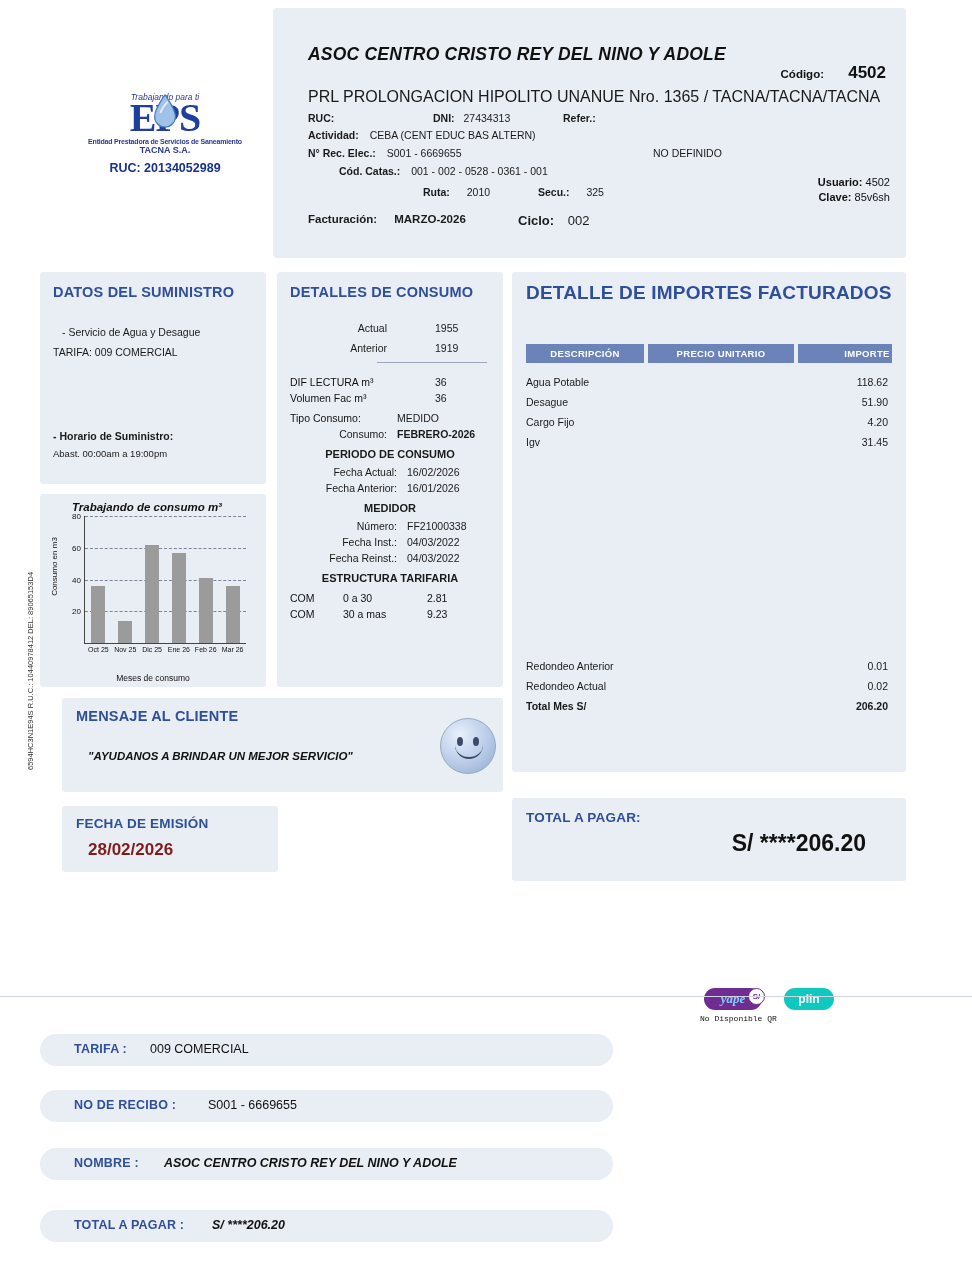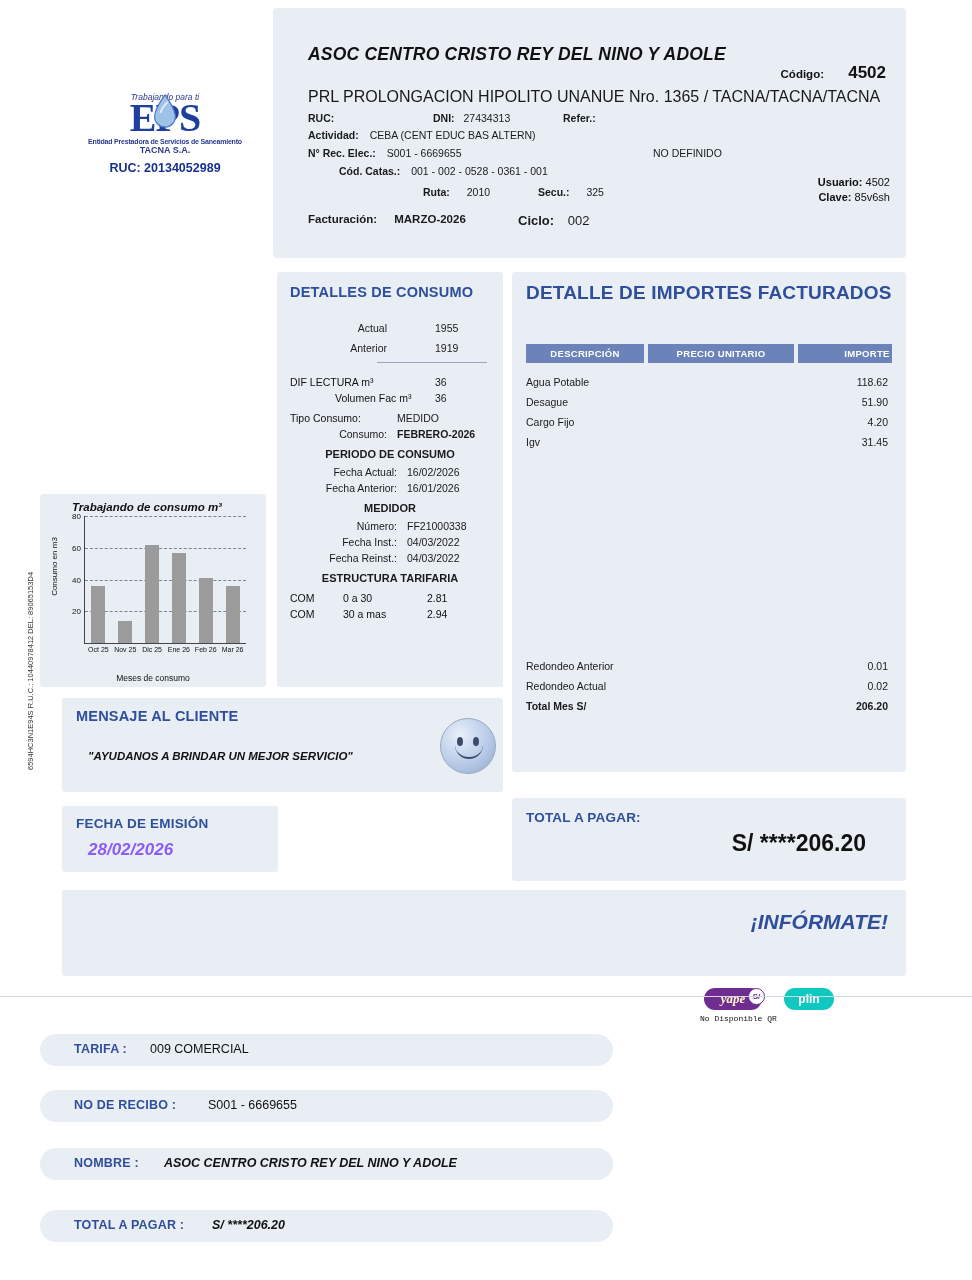--- a/index.html
+++ b/index.html
@@ -100,21 +100,21 @@
     border: 1px solid #9ab;
   }
   .smiley .eye { position:absolute; width:6px; height:9px; border-radius:50%; background:#3c4a6b; top:18px; }
   .smiley .eye.l { left: 16px; } .smiley .eye.r { right: 16px; }
   .smiley .mouth {
     position:absolute; left:14px; top:26px; width:28px; height:14px;
     border-bottom: 2.5px solid #3c4a6b; border-radius: 0 0 40px 40px;
   }
 
   .date-title { position:absolute; left: 14px; top: 10px; font-size: 13.5px; }
-  .date-value { position:absolute; left: 14px; top: 34px; font-size: 17px; font-weight: bold; font-style: italic; color:#8b5cf6; }
+  .date-value { position:absolute; left: 14px; top: 34px; font-size: 17px; font-weight: bold; color:#7f1d1d; }
   #panel-venc .date-value { left: 40px; }
   #panel-emision .date-value { left: 26px; }
 
   .total-title { position:absolute; left: 14px; top: 12px; font-size: 13.5px; }
   .total-value { position:absolute; right: 40px; top: 32px; font-size: 23px; font-weight: bold; color:#111; }
   .informate { position:absolute; right: 18px; top: 20px; font-size: 21px; font-weight: bold; color:#2f4f9b; font-style: italic;}
 
   
   .chart-box {
     position:absolute; left: 40px; top: 494px; width: 226px; height: 193px;
@@ -138,21 +138,21 @@
   
   .sidecode {
     position:absolute; left: 26px; top: 770px; font-size: 7.5px; color:#333;
     transform: rotate(-90deg); transform-origin: left top; white-space: nowrap;
   }
 
   
   .pay-wrap { position:absolute; left: 700px; top: 988px; width: 200px; height: 46px; }
   .yape {
     position:absolute; left: 4px; top: 0; width: 58px; height: 22px; border-radius: 11px;
-    background:#6f2d91; color:#fef9c3; font-size: 13px; font-weight:bold; font-style: italic;
+    background:#6f2d91; color:#7dd3fc; font-size: 13px; font-weight:bold; font-style: italic;
     text-align:center; line-height:22px; font-family:"Liberation Serif", serif;
   }
   .yape-badge{
     position:absolute; left: 48px; top:0; width: 17px; height: 17px; border-radius:50%;
     background:#fff; border:1.5px solid #6f2d91; color:#6f2d91; font-size:8px; font-weight:bold;
     text-align:center; line-height:15px;
   }
   .plin {
     position:absolute; left: 84px; top: 0; width: 50px; height: 22px; border-radius: 11px;
     background:#0fc9c0; color:#fff; font-size: 12px; font-weight:bold;
@@ -243,20 +243,27 @@
       <svg class="drop" viewBox="0 0 26 36">
         <path d="M13 1 C13 1 24 16 24 24 A11 11 0 0 1 2 24 C2 16 13 1 13 1 Z" fill="#9fc2e8" stroke="#4a78c0" stroke-width="1.2"></path>
         <path d="M8 20 C10 14 14 10 16 8" stroke="#ffffff" stroke-width="2" fill="none" opacity=".7"></path>
       </svg>
     </div>
     <div class="logo-sub1">Entidad Prestadora de Servicios de Saneamiento</div>
     <div class="logo-sub2">TACNA S.A.</div>
     <div class="logo-ruc">RUC: 20134052989</div>
   </div>
 
+  <div class="panel" id="panel-suministro">
+    <div class="panel-title sup-title">DATOS DEL SUMINISTRO</div>
+    <div class="sup-line" style="left:22px; top:54px;">- Servicio de Agua y Desague</div>
+    <div class="sup-line" style="left:13px; top:74px;">TARIFA: 009 COMERCIAL</div>
+    <div class="sup-line" style="left:13px; top:158px; font-weight:bold;">- Horario de Suministro:</div>
+    <div class="sup-line" style="left:13px; top:176px; font-size:9.5px;">Abast. 00:00am a 19:00pm</div>
+  </div>
 
   <div class="chart-box">
     <div class="chart-title">Trabajando de consumo m³</div>
     <div class="chart-ylab">Consumo en m3</div>
     <div class="plot" id="plot-area">
         <div class="gridline" style="top: 95.25px;"></div>
         <div class="ytick" style="top: 95.25px;">20</div>
         <div class="gridline" style="top: 63.5px;"></div>
         <div class="ytick" style="top: 63.5px;">40</div>
         <div class="gridline" style="top: 31.75px;"></div>
@@ -283,21 +290,21 @@
     <div class="panel-title cons-title">DETALLES DE CONSUMO</div>
 
     <div class="c-lab" style="left:0; top:50px; width:110px;">Actual</div>
     <div class="c-val" style="left:158px; top:50px;">1955</div>
     <div class="c-lab" style="left:0; top:70px; width:110px;">Anterior</div>
     <div class="c-val" style="left:158px; top:70px;">1919</div>
     <div class="hr-line" style="left:100px; top:90px; width:110px;"></div>
 
     <div class="c-row" style="left:13px; top:104px;">DIF LECTURA m³</div>
     <div class="c-val" style="left:158px; top:104px;">36</div>
-    <div class="c-row" style="left:13px; top:120px;margin-left:45px;">Volumen Fac  m³</div>
+    <div class="c-row" style="left:13px; top:120px;">Volumen Fac  m³</div>
     <div class="c-val" style="left:158px; top:120px;">36</div>
 
     <div class="c-row" style="left:13px; top:140px;">Tipo Consumo:</div>
     <div class="c-val" style="left:120px; top:140px;">MEDIDO</div>
     <div class="c-lab" style="left:0; top:156px; width:110px;">Consumo:</div>
     <div class="c-val" style="left:120px; top:156px; font-weight:bold;">FEBRERO-2026</div>
 
     <div class="c-head" style="top:176px;">PERIODO DE CONSUMO</div>
     <div class="c-lab" style="left:0; top:194px; width:120px;">Fecha Actual:</div>
     <div class="c-val" style="left:130px; top:194px;">16/02/2026</div>
@@ -312,21 +319,21 @@
     <div class="c-lab" style="left:0; top:280px; width:120px;">Fecha Reinst.:</div>
     <div class="c-val" style="left:130px; top:280px;">04/03/2022</div>
 
     <div class="c-head" style="top:300px;">ESTRUCTURA TARIFARIA</div>
 
     <div class="c-row" style="left:13px; top:320px;">COM</div>
     <div class="c-row" style="left:66px; top:320px;">0 a 30</div>
     <div class="c-row" style="left:150px; top:320px;">2.81</div>
     <div class="c-row" style="left:13px; top:336px;">COM</div>
     <div class="c-row" style="left:66px; top:336px;">30 a mas</div>
-    <div class="c-row" style="left:150px; top:336px;">2.94</div>
+    <div class="c-row" style="left:150px; top:336px;">9.23</div>
   </div>
 
   <div class="panel" id="panel-importes">
     <div class="panel-title imp-title">DETALLE DE IMPORTES FACTURADOS</div>
 
     <div class="imp-head" style="left:14px; width:118px;">DESCRIPCIÓN</div>
     <div class="imp-head" style="left:136px; width:146px;">PRECIO UNITARIO</div>
     <div class="imp-head" style="left:286px; width:94px;padding-left:44px;">IMPORTE</div>
 
     <div class="imp-row-desc" style="top:104px;">Agua Potable</div>
@@ -359,23 +366,20 @@
   <div class="panel" id="panel-emision">
     <div class="panel-title date-title">FECHA DE EMISIÓN</div>
     <div class="date-value">28/02/2026</div>
   </div>
 
   <div class="panel" id="panel-total">
     <div class="panel-title total-title">TOTAL A PAGAR:</div>
     <div class="total-value">S/ ****206.20</div>
   </div>
 
-  <div class="panel" id="panel-informate">
-    <div class="informate">¡INFÓRMATE!</div>
-  </div>
 
   <div class="sidecode">6594HC3N1E94S  R.U.C.: 10440978412 DEL: 89065153D4</div>
 
   <div class="pay-wrap">
     <div class="yape">yape</div>
     <div class="yape-badge">S/</div>
     <div class="plin">plin</div>
     <div class="noqr">No Disponible QR</div>
   </div>
 

